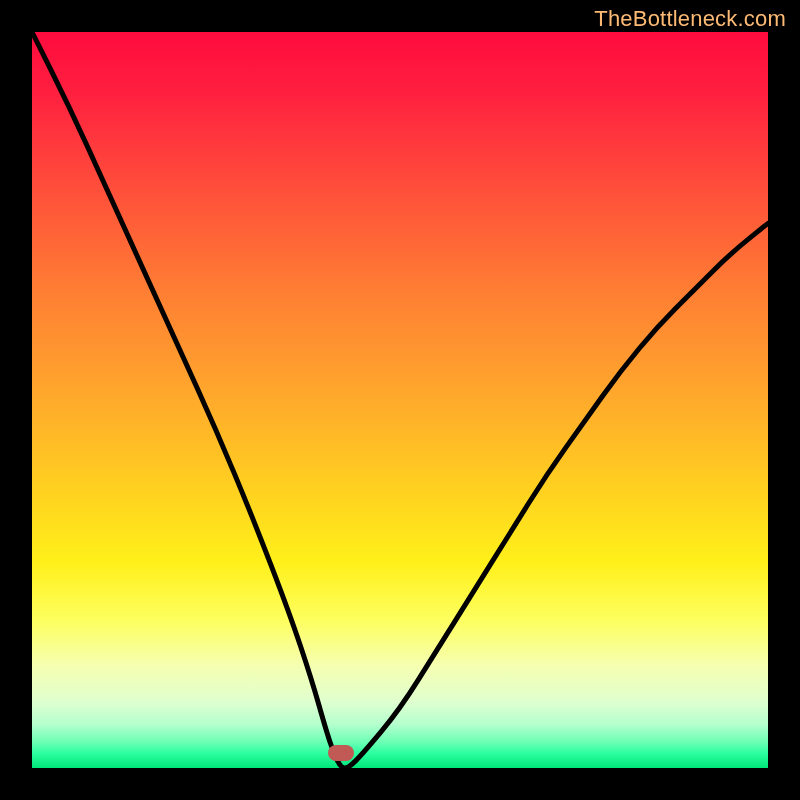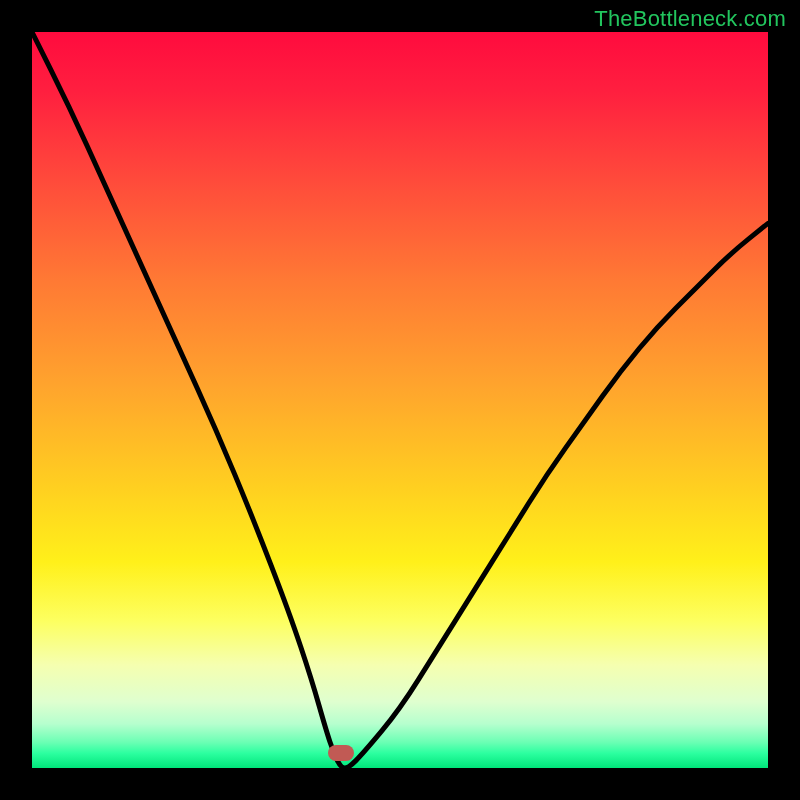--- a/index.html
+++ b/index.html
@@ -39,21 +39,21 @@
       #b6ffce 94%,
       #6bffb4 96.5%,
       #2cffa0 98%,
       #00e57a 100%
     );
   }
   .watermark {
     position: absolute;
     top: 6px;
     right: 14px;
-    color: #22c55e;
+    color: #fdba74;
     font-size: 22px;
     font-weight: 400;
     letter-spacing: 0.2px;
     user-select: none;
     text-align: right;
   }
   svg.curve {
     position: absolute;
     left: 0;
     top: 0;

